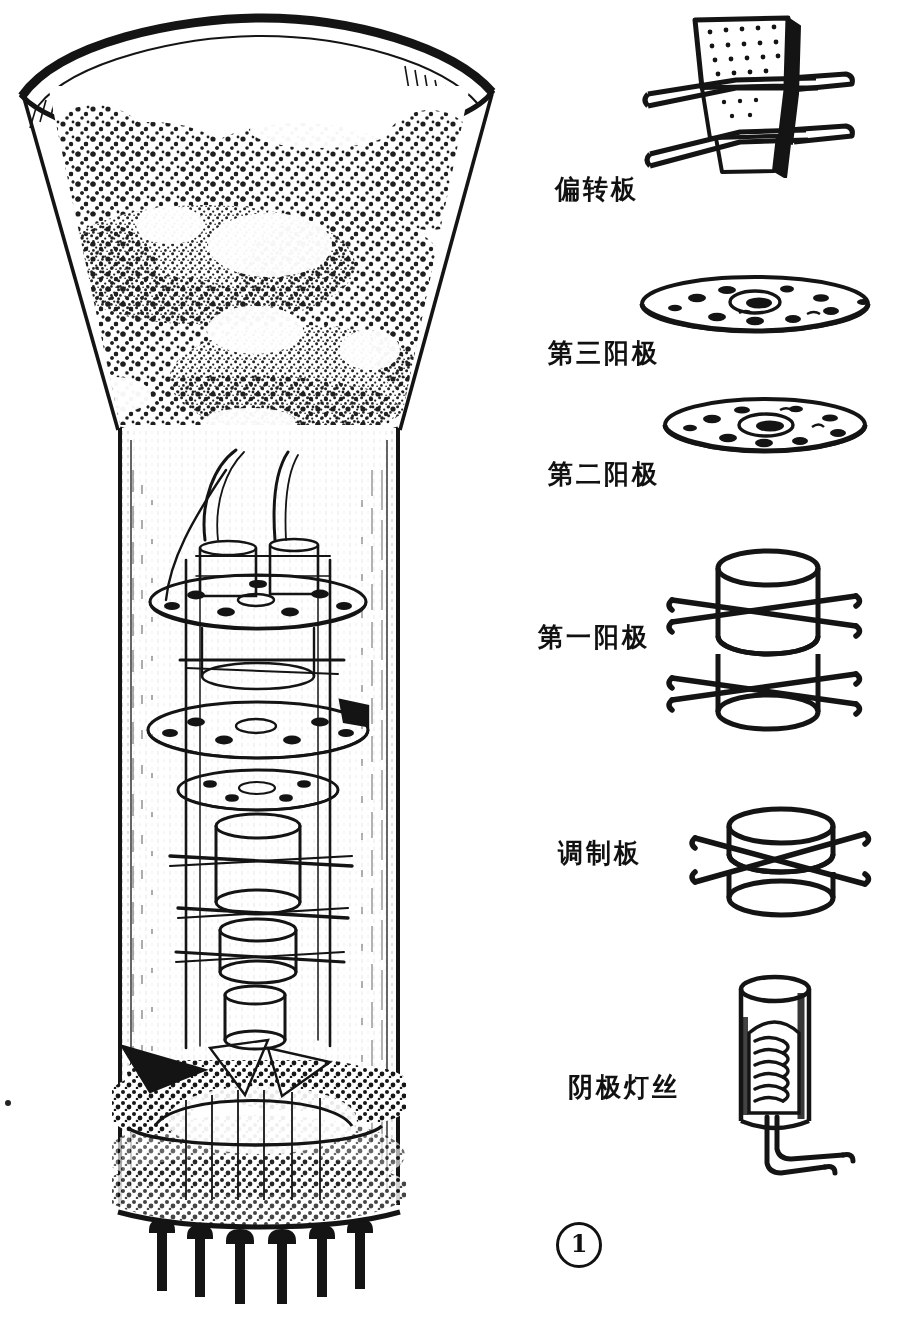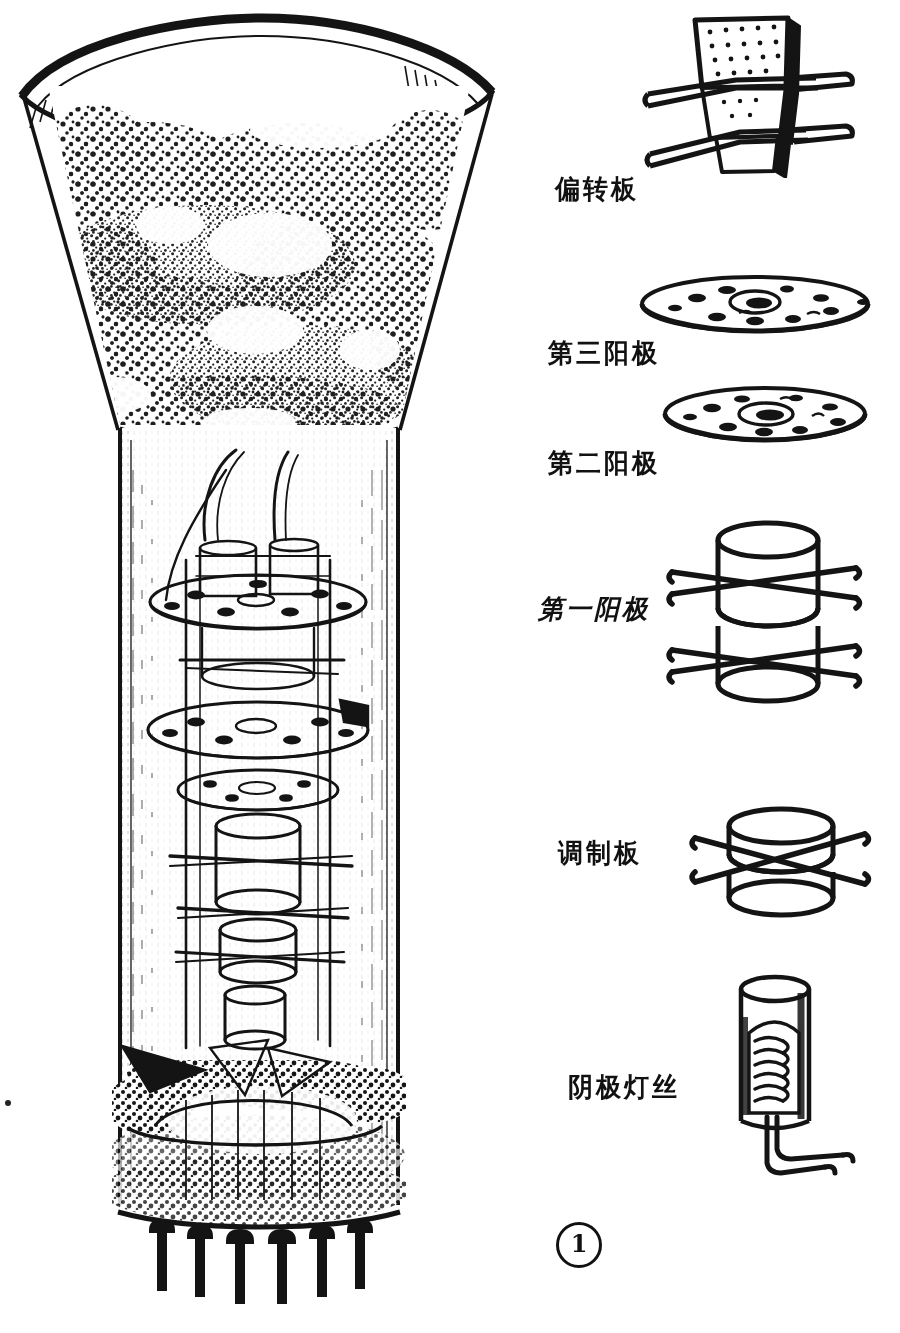--- a/index.html
+++ b/index.html
@@ -428,21 +428,21 @@
           </g>
           <g stroke="#141414" fill="none" stroke-width="2.4">
             <path d="M172 42 q7 -4 13 0"></path>
             <path d="M104 41 q7 -4 13 0"></path>
           </g>
         </svg>
       </div>
       <div class="part-label" style="left:28px;top:72px;">第三阳极</div>
     </div>
 
-    <div class="part-row" style="top:374px;height:135px;">
+    <div class="part-row" style="top:385px;height:135px;">
       <div class="part-art" style="left:140px;top:8px;">
         <svg width="215" height="70" viewBox="0 0 215 70">
           <g stroke="#141414" fill="#fff" stroke-width="4">
             <ellipse cx="105" cy="32" rx="100" ry="26"></ellipse>
             <path d="M5 32 C 5 44, 50 58, 105 58 C 162 58, 205 44, 205 32" fill="none" stroke-width="5"></path>
           </g>
           <g stroke="#141414" fill="#fff" stroke-width="3.4">
             <ellipse cx="106" cy="32" rx="27" ry="11"></ellipse>
           </g>
           <ellipse cx="110" cy="33" rx="14" ry="5.5" fill="#141414"></ellipse>
@@ -459,21 +459,21 @@
           </g>
           <g stroke="#141414" fill="none" stroke-width="2.4">
             <path d="M152 34 q7 -5 12 0"></path>
             <path d="M120 17 q7 -4 13 1"></path>
           </g>
         </svg>
       </div>
       <div class="part-label" style="left:28px;top:72px;">第二阳极</div>
     </div>
 
-    <div class="part-row" style="top:492px;height:270px;font-style:italic;">
+    <div class="part-row" style="top:520px;height:270px;">
       <div class="part-art" style="left:140px;top:20px;">
         <svg width="215" height="200" viewBox="0 0 215 200">
           <g stroke="#141414" fill="#fff" stroke-width="5" stroke-linejoin="round">
 
             <ellipse cx="108" cy="28" rx="50" ry="17"></ellipse>
             <path d="M58 28 L58 96"></path>
             <path d="M158 28 L158 96"></path>
             <path d="M58 96 C 58 106, 80 114, 108 114 C 138 114, 158 106, 158 96" fill="none"></path>
 
             <path d="M58 114 L58 172"></path>

